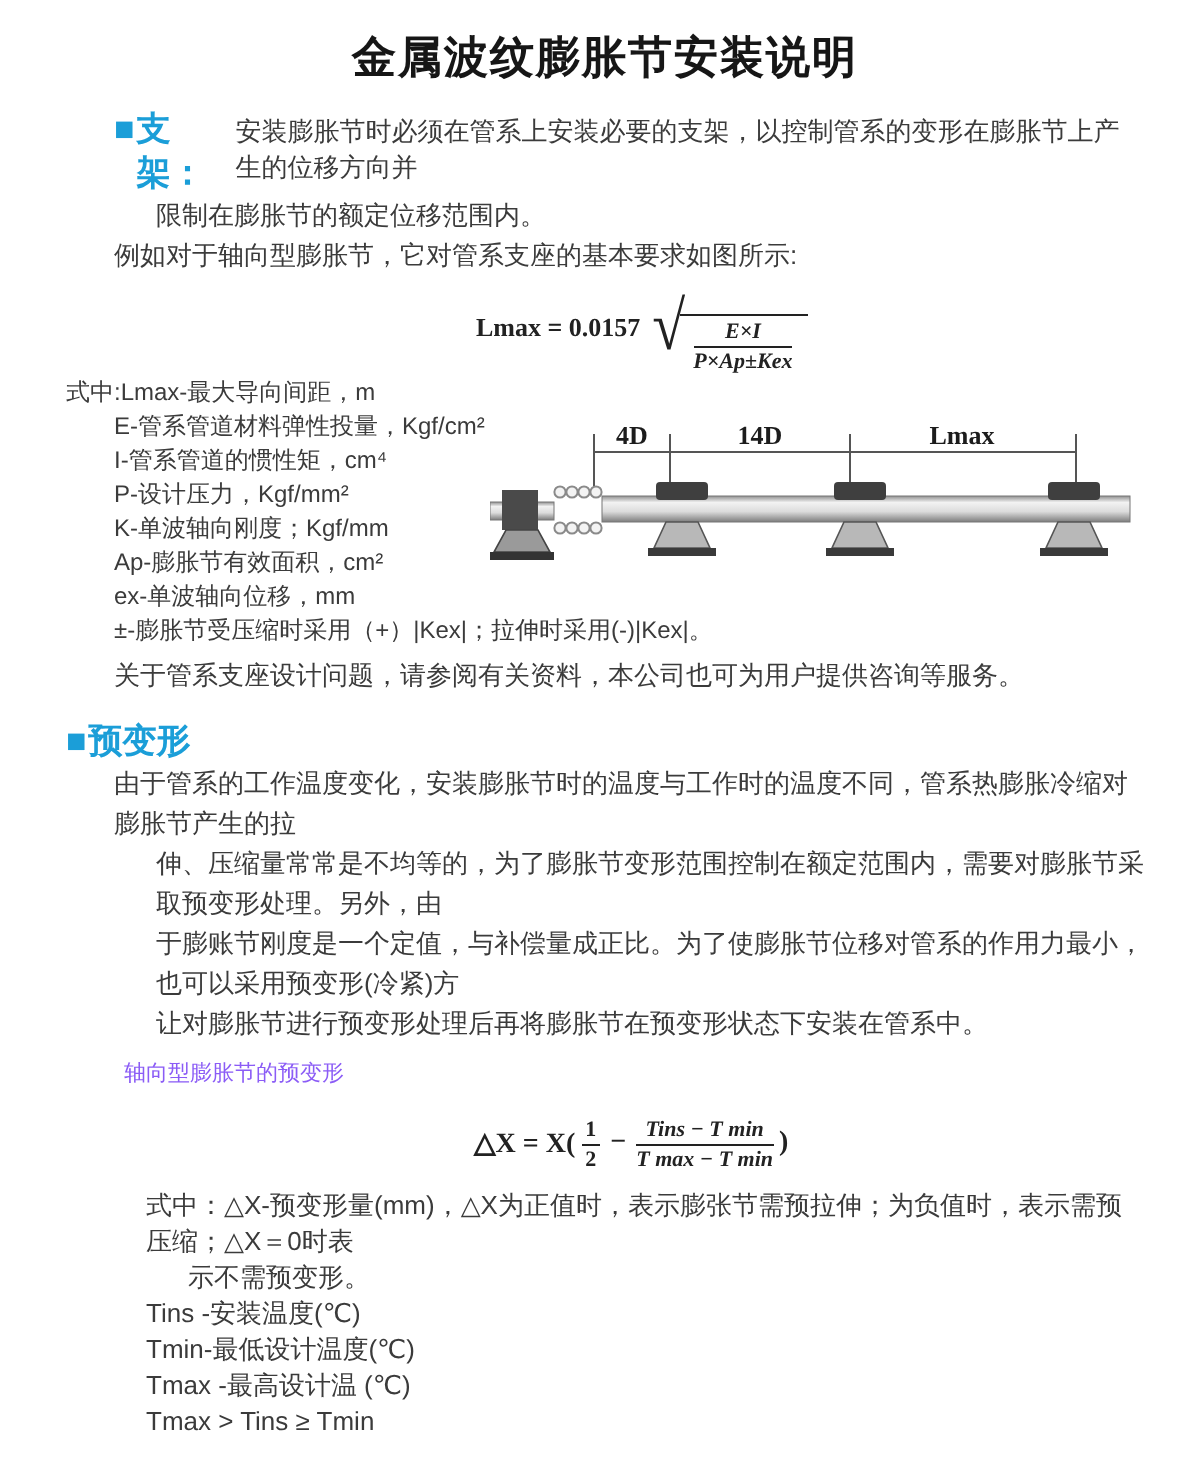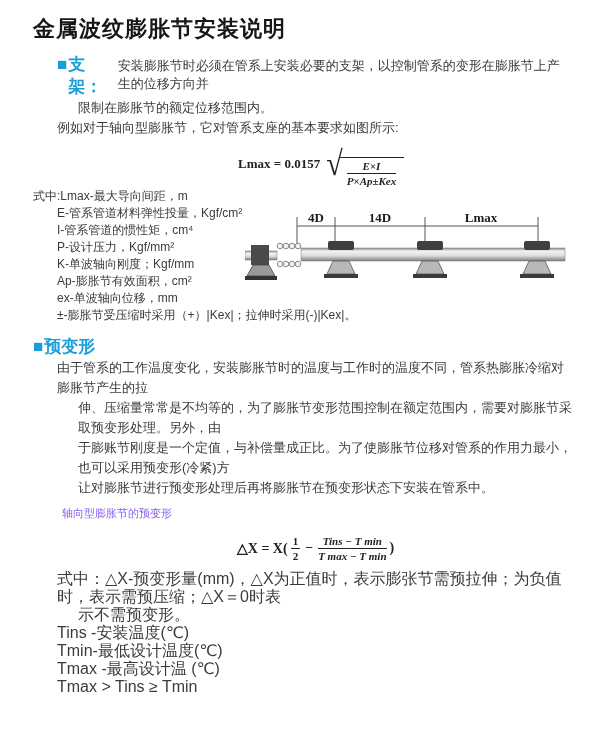--- a/index.html
+++ b/index.html
@@ -9,21 +9,21 @@
     font-family:"Liberation Sans","DejaVu Sans",sans-serif;
     color:#3b3b3b;
     overflow:hidden;
     position:relative;
   }
   .page{padding:0 28px 0 33px;position:relative;}
 
   
   .doc-title{
     margin:14px 0 10px 0;
-    text-align:left;
+    text-align:center;
     font-size:22px;font-weight:bold;color:#161616;
     letter-spacing:1px;
   }
 
   
   .line{font-size:13px;line-height:20px;color:#3b3b3b;padding-left:45px;}
   .indent{padding-left:24px;}
 
   
   .sec-head{display:flex;align-items:baseline;margin-top:12px;}
@@ -53,21 +53,21 @@
              transform:scaleY(1.15);}
   .radicand{border-top:1.5px solid #222;padding:2px 5px 0 4px;margin-top:16px;}
   .radicand .frac{font-style:italic;font-size:11px;}
   .fop{margin:0 2px;}
 
   
   .defs{margin-top:6px;}
   .def-line{font-size:12px;line-height:17px;color:#3b3b3b;}
 
   
-  .ax-lines .line{line-height:18px;font-size:16px;}
+  .ax-lines .line{line-height:18px;font-size:13px;margin-left:16px;}
 
   
   .pipe-diagram{position:absolute;left:245px;top:192px;width:355px;height:95px;}
 </style>
 </head>
 <body>
 
 <div class="page">
 
   <div class="doc-title">金属波纹膨胀节安装说明</div>
@@ -96,20 +96,21 @@
   <div class="defs">
     <div class="def-line">式中:Lmax-最大导向间距，m</div>
     <div class="def-line indent">E-管系管道材料弹性投量，Kgf/cm²</div>
     <div class="def-line indent">I-管系管道的惯性矩，cm⁴</div>
     <div class="def-line indent">P-设计压力，Kgf/mm²</div>
     <div class="def-line indent">K-单波轴向刚度；Kgf/mm</div>
     <div class="def-line indent">Ap-膨胀节有效面积，cm²</div>
     <div class="def-line indent">ex-单波轴向位移，mm</div>
     <div class="def-line indent">±-膨胀节受压缩时采用（+）|Kex|；拉伸时采用(-)|Kex|。</div>
   </div>
+  <div class="line indent" style="margin-top:4px;">关于管系支座设计问题，请参阅有关资料，本公司也可为用户提供咨询等服务。</div>
 
   <svg class="pipe-diagram" viewBox="0 0 355 95" xmlns="http://www.w3.org/2000/svg">
     <defs>
       <linearGradient id="pipeGrad" x1="0" y1="0" x2="0" y2="1">
         <stop offset="0" stop-color="#8f8f8f"></stop>
         <stop offset="0.25" stop-color="#f2f2f2"></stop>
         <stop offset="0.6" stop-color="#dcdcdc"></stop>
         <stop offset="1" stop-color="#7d7d7d"></stop>
       </linearGradient>
     </defs>

